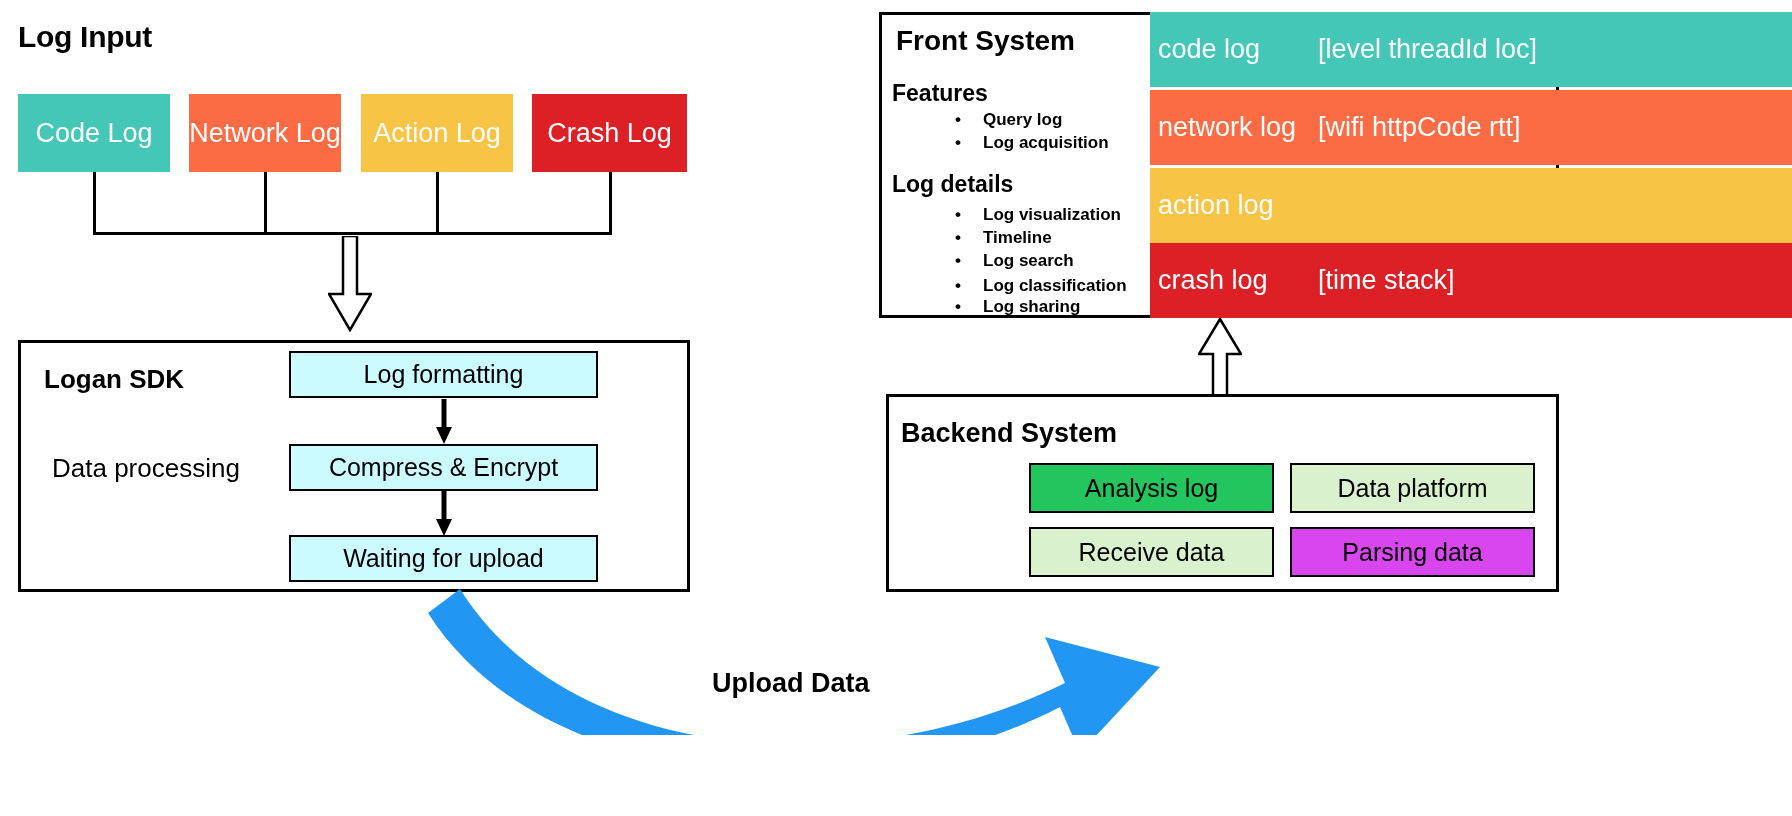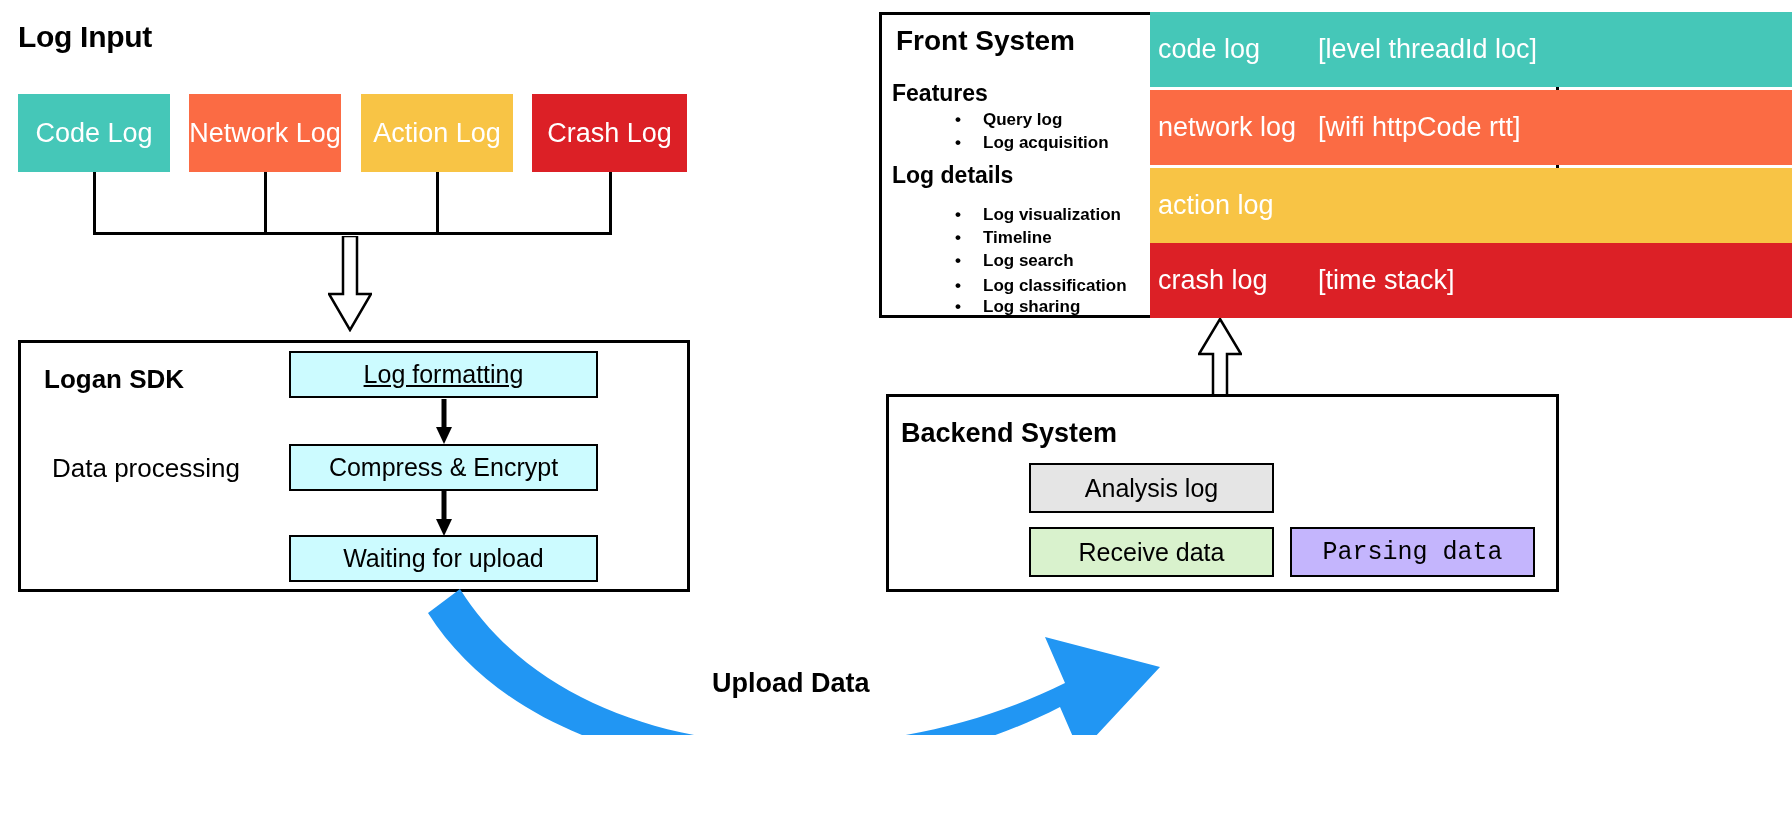--- a/index.html
+++ b/index.html
@@ -74,21 +74,21 @@
     width: 309px;
     height: 47px;
     background: #ccfbff;
     border: 2px solid #000000;
     display: flex;
     align-items: center;
     justify-content: center;
     font-size: 25px;
     white-space: nowrap;
   }
-  #sdk-step-0 { top: 351px; text-decoration: underline; }
+  #sdk-step-0 { top: 351px; }
   #sdk-step-1 { top: 444px; }
   #sdk-step-2 { top: 535px; }
 
   .thin-arrow { left: 435px; width: 18px; height: 46px; }
 
   
   #front-panel {
     left: 879px; top: 12px;
     width: 680px; height: 306px;
     border: 3px solid #000000;
@@ -98,21 +98,21 @@
     left: 896px; top: 25px;
     font-size: 28px; font-weight: bold;
     white-space: nowrap;
   }
   .front-heading {
     left: 892px;
     font-size: 23px; font-weight: bold;
     white-space: nowrap;
   }
   #front-heading-features { top: 80px; }
-  #front-heading-details  { top: 162px; text-align: center; }
+  #front-heading-details  { top: 171px; text-align: center; }
   .front-bullet {
     left: 955px;
     font-size: 17px; font-weight: bold;
     white-space: nowrap;
   }
   .front-bullet .dot {
     display: inline-block;
     width: 28px;
   }
 
@@ -256,23 +256,24 @@
       </div>
     </div>
 
   <svg class="abs" id="hollow-arrow-up" viewBox="0 0 44 84" preserveAspectRatio="none">
     <polygon points="22,1 43,36 29,36 29,83 15,83 15,36 1,36" fill="#ffffff" stroke="#000000" stroke-width="2.5"></polygon>
   </svg>
 
   <div class="abs" id="backend-panel"></div>
   <div class="abs" id="backend-title">Backend System</div>
 
-  <div class="abs backend-box" id="backend-box-0" style="background: #e5e5e5;">Analysis log</div>
+  <div class="abs backend-box" id="backend-box-0" style="background: #22c55e;">Analysis log</div>
+  <div class="abs backend-box" id="backend-box-1" style="background: rgb(217, 242, 205);">Data platform</div>
   <div class="abs backend-box" id="backend-box-2" style="background: rgb(217, 242, 205);">Receive data</div>
-  <div class="abs backend-box" id="backend-box-3" style="background: #c4b5fd; font-family: Liberation Mono, monospace;">Parsing data</div>
+  <div class="abs backend-box" id="backend-box-3" style="background: #d946ef;">Parsing data</div>
 
   <svg class="abs" id="upload-arrow" viewBox="0 0 760 160" preserveAspectRatio="none">
     <path id="upload-arrow-path" d="M 40 14
              C 150 190, 440 210, 645 108
              L 625 62
              L 740 92
              L 660 178
              L 640 132
              C 430 240, 120 215, 8 38
              Z" fill="#2196f3"></path>

